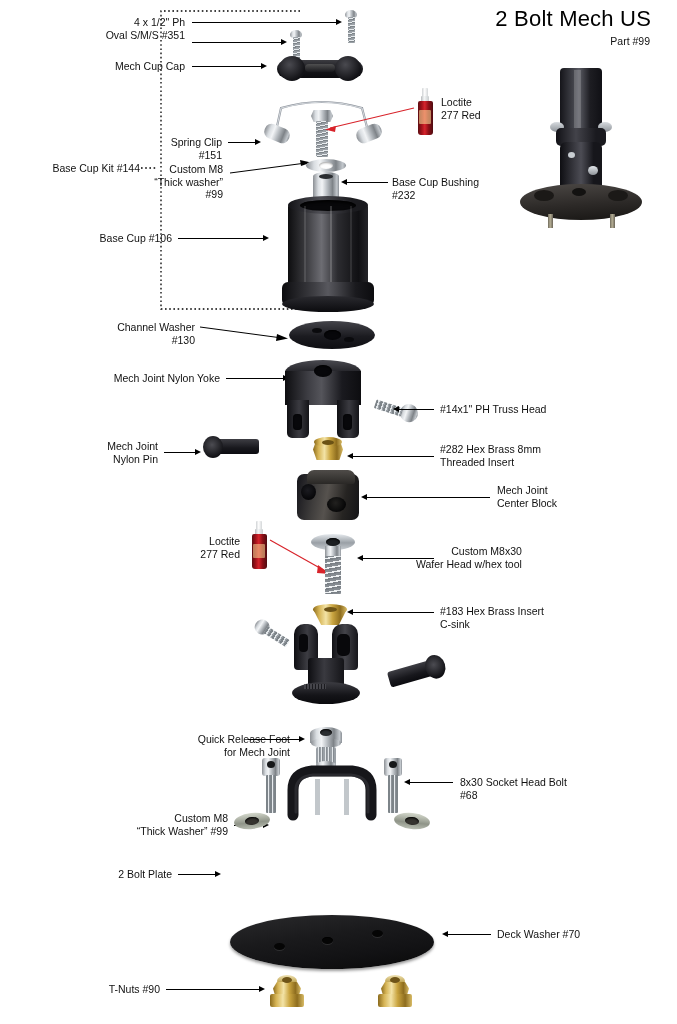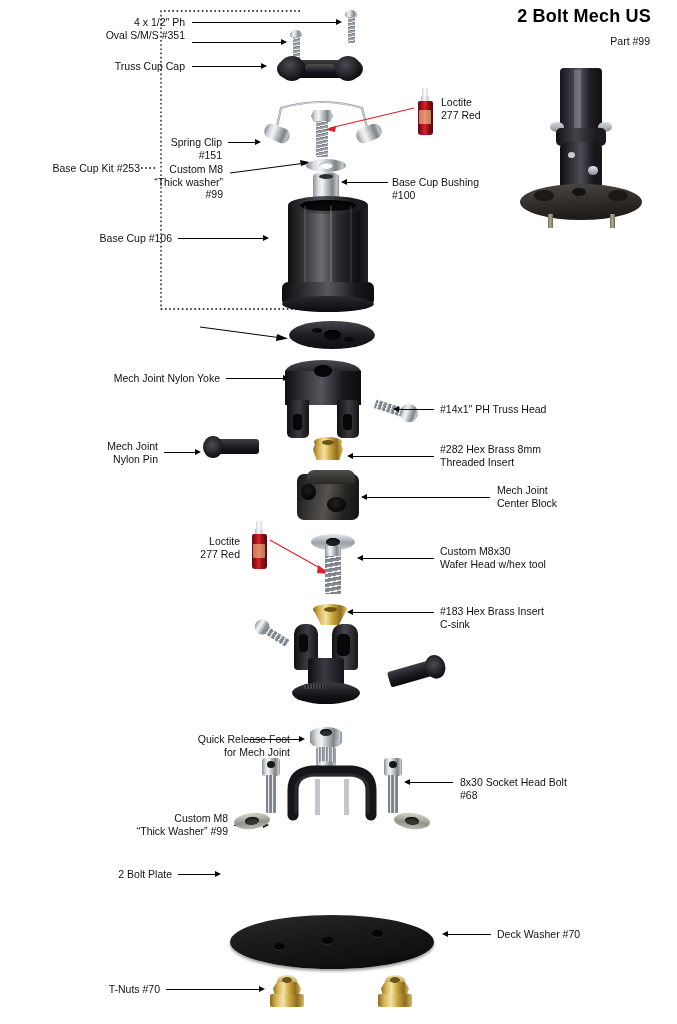--- a/index.html
+++ b/index.html
@@ -7,21 +7,21 @@
   body{
     width:677px;height:1024px;position:relative;overflow:hidden;
     font-family:"Liberation Sans","DejaVu Sans",sans-serif;
     color:#000;-webkit-font-smoothing:antialiased;
   }
   #stage{position:absolute;inset:0;width:677px;height:1024px;}
 
   
   .lbl{position:absolute;font-size:10.5px;line-height:12.5px;color:#111;white-space:pre;}
   .lbl.r{text-align:right;}
-  .title{position:absolute;font-size:18px;font-weight:bold;letter-spacing:.2px;color:#000;white-space:nowrap;}
+  .title{position:absolute;font-size:22px;font-weight:normal;letter-spacing:.2px;color:#000;white-space:nowrap;}
   .subtitle{position:absolute;font-size:10.5px;color:#111;white-space:nowrap;}
 
   
   .ln{position:absolute;background:#000;height:1px;}
   .arw{position:absolute;width:0;height:0;border-top:3.5px solid transparent;border-bottom:3.5px solid transparent;}
   .arw.rt{border-left:6px solid #000;}
   .arw.lt{border-right:6px solid #000;}
 
   
   .part{position:absolute;}
@@ -56,40 +56,40 @@
 
 <div id="stage">
 
   <div class="title" style="right:26px;top:6px;">2 Bolt Mech US</div>
   <div class="subtitle" style="right:27px;top:35px;">Part #99</div>
 
   <svg width="677" height="1024" style="position:absolute;left:0;top:0;pointer-events:none;">
     <path d="M 300 11 L 161 11 L 161 309 L 300 309" fill="none" stroke="#000" stroke-width="1.3" stroke-dasharray="1.6,2.6"></path>
     <path d="M 141 168 L 157 168" fill="none" stroke="#000" stroke-width="1.3" stroke-dasharray="1.6,2.6"></path>
   </svg>
-  <div class="lbl r" style="left:0;width:140px;top:162px;">Base Cup Kit #253</div>
+  <div class="lbl r" style="left:0;width:140px;top:162px;">Base Cup Kit #144</div>
 
   <div class="lbl r" style="left:70px;width:115px;top:16px;">4 x 1/2" Ph
 Oval S/M/S #351</div>
   <div class="ln" style="left:192px;top:22px;width:145px;"></div>
   <div class="arw rt" style="left:336px;top:18.5px;"></div>
   <div class="ln" style="left:192px;top:42px;width:90px;"></div>
   <div class="arw rt" style="left:281px;top:38.5px;"></div>
 
   <div class="part" style="left:344px;top:10px;width:14px;height:34px;">
     <div class="screw-head steel" style="left:1px;top:0;width:12px;height:8px;"></div>
     <div class="screw-shank" style="left:3.5px;top:7px;width:7px;height:26px;"></div>
   </div>
 
   <div class="part" style="left:289px;top:30px;width:14px;height:34px;">
     <div class="screw-head steel" style="left:1px;top:0;width:12px;height:8px;"></div>
     <div class="screw-shank" style="left:3.5px;top:7px;width:7px;height:26px;"></div>
   </div>
 
-  <div class="lbl r" style="left:60px;width:125px;top:60px;">Truss Cup Cap</div>
+  <div class="lbl r" style="left:60px;width:125px;top:60px;">Mech Cup Cap</div>
   <div class="ln" style="left:192px;top:66px;width:70px;"></div>
   <div class="arw rt" style="left:261px;top:62.5px;"></div>
 
   <div class="part" style="left:277px;top:56px;width:86px;height:26px;">
     <div style="position:absolute;left:0;top:4px;width:86px;height:18px;border-radius:12px;
                 background:linear-gradient(180deg,#3c3c41,#16161a 55%,#0b0b0e);"></div>
     <div style="position:absolute;left:2px;top:0px;width:26px;height:25px;border-radius:50%;
                 background:radial-gradient(circle at 40% 35%,#4a4a50,#121216 70%);"></div>
     <div style="position:absolute;left:58px;top:0px;width:26px;height:25px;border-radius:50%;
                 background:radial-gradient(circle at 40% 35%,#4a4a50,#121216 70%);"></div>
@@ -144,21 +144,21 @@
   </div>
 
   <div class="part" style="left:313px;top:172px;width:26px;height:30px;">
     <div class="steel" style="position:absolute;left:0;top:4px;width:26px;height:23px;border-radius:2px;"></div>
     <div class="ell steel" style="position:absolute;left:0;top:0;width:26px;height:9px;"></div>
     <div class="ell" style="position:absolute;left:6px;top:2px;width:14px;height:5px;
          background:#2b2e31;"></div>
     <div class="ell steel" style="position:absolute;left:0;top:23px;width:26px;height:8px;"></div>
   </div>
   <div class="lbl" style="left:392px;top:176px;">Base Cup Bushing
-#100</div>
+#232</div>
   <div class="ln" style="left:346px;top:182px;width:42px;"></div>
   <div class="arw lt" style="left:341px;top:178.5px;"></div>
 
   <div class="part" style="left:282px;top:196px;width:92px;height:116px;">
 
     <div class="blk" style="position:absolute;left:6px;top:6px;width:80px;height:88px;border-radius:5px;"></div>
 
     <div class="ell" style="position:absolute;left:6px;top:0px;width:80px;height:18px;
         background:linear-gradient(90deg,#131317,#4e4e54 40%,#1b1b1f 80%);"></div>
     <div class="ell" style="position:absolute;left:18px;top:4px;width:56px;height:11px;
@@ -170,20 +170,22 @@
 
     <div style="position:absolute;left:0px;top:86px;width:92px;height:24px;border-radius:6px;
         background:linear-gradient(90deg,#0c0c0f,#3e3e43 35%,#58585e 50%,#1a1a1e 80%,#0c0c0f);"></div>
     <div class="ell" style="position:absolute;left:0px;top:100px;width:92px;height:16px;
         background:linear-gradient(180deg,#2a2a2f,#0b0b0e);"></div>
   </div>
   <div class="lbl r" style="left:60px;width:112px;top:232px;">Base Cup #106</div>
   <div class="ln" style="left:178px;top:238px;width:86px;"></div>
   <div class="arw rt" style="left:263px;top:234.5px;"></div>
 
+  <div class="lbl r" style="left:70px;width:125px;top:321px;">Channel Washer
+#130</div>
   <svg width="677" height="1024" style="position:absolute;left:0;top:0;pointer-events:none;">
     <path d="M 200 327 L 282 338" stroke="#000" stroke-width="1" fill="none"></path>
     <path d="M 277 334 L 288 338.5 L 276 341 Z" fill="#000"></path>
   </svg>
   <div class="part" style="left:289px;top:321px;width:86px;height:28px;">
     <div class="ell" style="position:absolute;inset:0;
         background:linear-gradient(180deg,#44444a,#1b1b20 55%,#0e0e12);"></div>
     <div class="ell" style="position:absolute;left:35px;top:9px;width:17px;height:10px;
         background:#07070a;box-shadow:inset 0 1px 2px #000;"></div>
     <div class="ell" style="position:absolute;left:23px;top:7px;width:10px;height:5px;background:#0a0a0d;"></div>
@@ -278,21 +280,21 @@
 
   <div class="part" style="left:311px;top:534px;width:44px;height:62px;">
     <div class="ell" style="position:absolute;left:0;top:0;width:44px;height:16px;
         background:linear-gradient(180deg,#e6eaee,#9aa0a6 55%,#c7ccd1);"></div>
     <div class="ell" style="position:absolute;left:15px;top:4px;width:14px;height:8px;
         background:#1c1f22;box-shadow:inset 0 1px 2px #000;"></div>
     <div class="steel" style="position:absolute;left:14px;top:12px;width:16px;height:12px;"></div>
     <div class="screw-shank" style="left:14px;top:22px;width:16px;height:38px;
         background:repeating-linear-gradient(170deg,#868c92 0 2px,#eef1f3 2px 3.4px,#7a8086 3.4px 4.8px);"></div>
   </div>
-  <div class="lbl" style="left:440px;top:545px;">Custom M8x30
+  <div class="lbl" style="left:416px;top:545px;text-align:right;">Custom M8x30
 Wafer Head w/hex tool</div>
   <div class="ln" style="left:362px;top:558px;width:72px;"></div>
   <div class="arw lt" style="left:357px;top:554.5px;"></div>
 
   <div class="part" style="left:313px;top:604px;width:34px;height:22px;">
     <div class="brass" style="position:absolute;left:0;top:5px;width:34px;height:16px;
         clip-path:polygon(0 0,100% 0,76% 100%,24% 100%);"></div>
     <div class="ell brass" style="position:absolute;left:0;top:0;width:34px;height:11px;"></div>
     <div class="ell" style="position:absolute;left:11px;top:3px;width:13px;height:5px;background:#6e5417;"></div>
   </div>
@@ -420,21 +422,21 @@
     <div class="ell" style="position:absolute;left:12px;top:2px;width:10px;height:6px;background:#6e5417;"></div>
   </div>
   <div class="part" style="left:378px;top:975px;width:34px;height:34px;">
     <div class="ell" style="position:absolute;left:7px;top:0;width:20px;height:12px;
         background:linear-gradient(180deg,#efe2b4,#b99b42 70%);"></div>
     <div class="brass" style="position:absolute;left:3px;top:7px;width:28px;height:16px;
         clip-path:polygon(14% 0,86% 0,100% 40%,90% 100%,10% 100%,0 40%);"></div>
     <div class="brass" style="position:absolute;left:0px;top:19px;width:34px;height:13px;border-radius:2px;"></div>
     <div class="ell" style="position:absolute;left:12px;top:2px;width:10px;height:6px;background:#6e5417;"></div>
   </div>
-  <div class="lbl r" style="left:50px;width:110px;top:983px;">T-Nuts #70</div>
+  <div class="lbl r" style="left:50px;width:110px;top:983px;">T-Nuts #90</div>
   <div class="ln" style="left:166px;top:989px;width:94px;"></div>
   <div class="arw rt" style="left:259px;top:985.5px;"></div>
 
   <div class="part" style="left:516px;top:68px;width:130px;height:160px;">
 
     <div style="position:absolute;left:44px;top:0px;width:42px;height:64px;border-radius:4px 4px 2px 2px;
         background:linear-gradient(90deg,#15151a,#3f4047 30%,#5a5b63 45%,#1d1d22 72%,#101015);"></div>
     <div style="position:absolute;left:58px;top:2px;width:7px;height:58px;
         background:rgba(255,255,255,.18);"></div>
 

